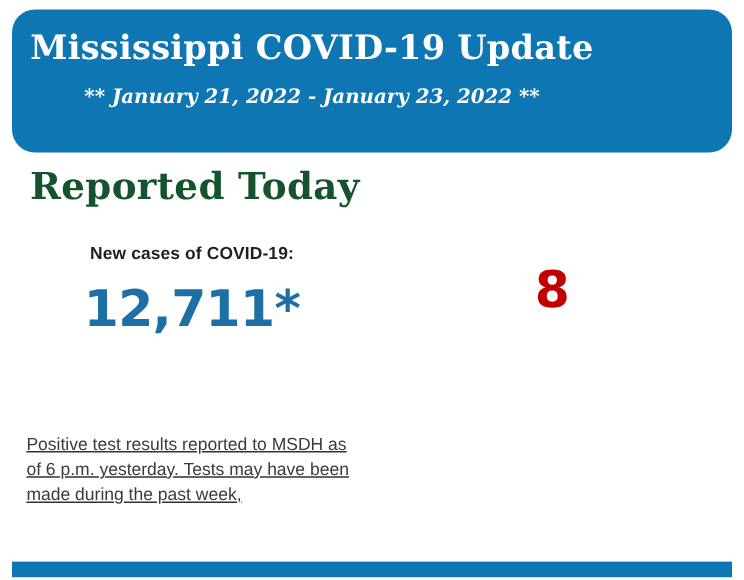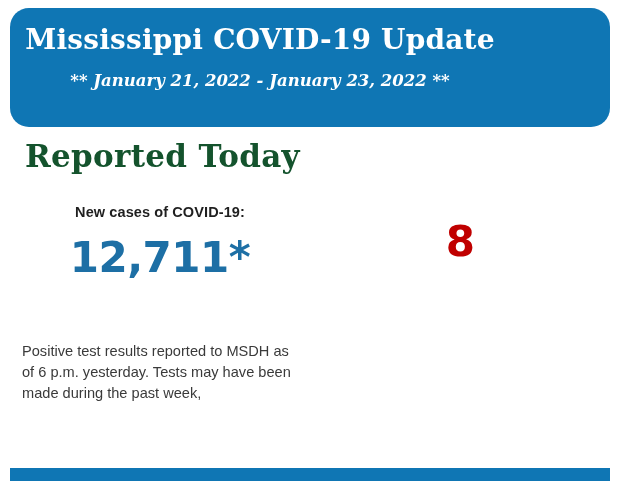--- a/index.html
+++ b/index.html
@@ -71,23 +71,24 @@
     font-weight: bold;
     font-size: 42px;
     letter-spacing: -0.5px;
   }
   .stat-value.cases  { color: #1d6fa5; }
   .stat-value.deaths { color: #c00000; }
 
   
   .desc-row {
     position: absolute;
-    left: 10px; top: 341px;
+    left: 10px; top: 361px;
     width: 600px;
     display: flex;
+    text-decoration: underline;
   }
   .desc-col { width: 300px; box-sizing: border-box; }
   .desc-text {
     font-size: 14.6px;
     line-height: 21px;
     color: #3a3a3a;
   }
   .desc-col.left  { padding-left: 12px; }
   .desc-col.left  .desc-text { width: 276px; }
   .desc-col.right { padding-left: 15px; }

